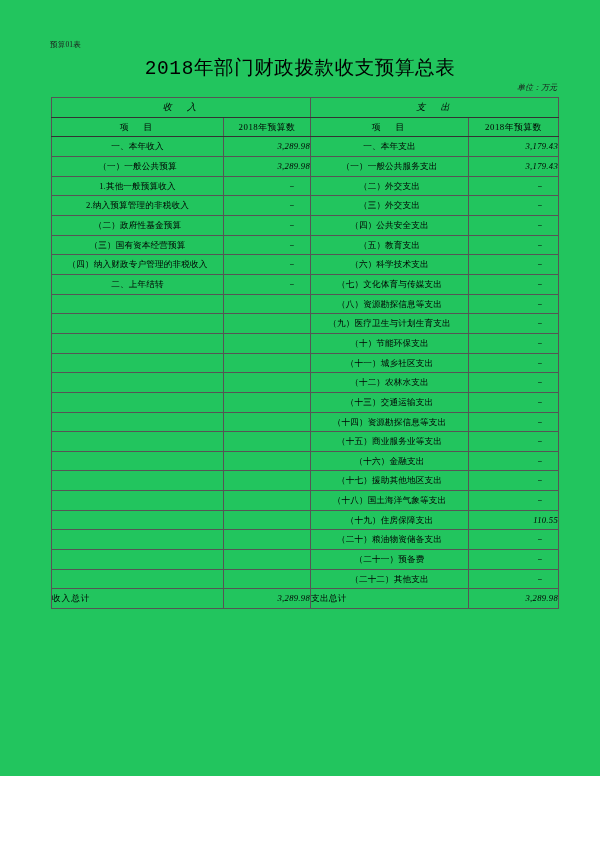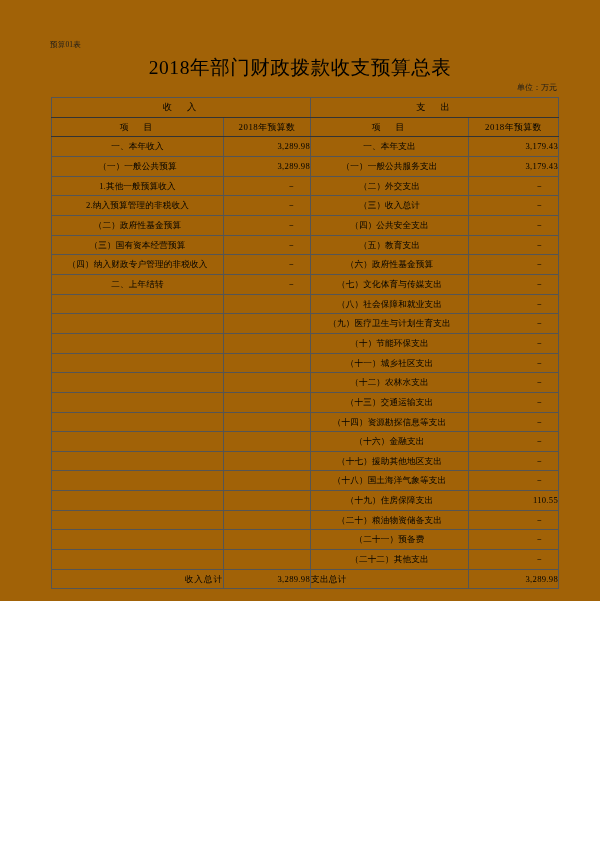--- a/index.html
+++ b/index.html
@@ -11,49 +11,50 @@
     width: 600px;
     height: 848px;
     font-family: "Liberation Serif", "DejaVu Serif", serif;
     color: #000000;
     position: relative;
     overflow: hidden;
   }
   .page {
     position: relative;
     width: 600px;
-    height: 601px;
-    background: #a16207;
+    height: 776px;
+    background: #22c55e;
   }
   .form-code {
     position: absolute;
     left: 50px;
     top: 40px;
     font-size: 7.5px;
     letter-spacing: 0.2px;
     color: #1a1a1a;
     font-family: "Liberation Serif", "DejaVu Serif", serif;
   }
   .doc-title {
     position: absolute;
     left: 0;
     right: 0;
     top: 54px;
     text-align: center;
     font-size: 19.5px;
     letter-spacing: 0.6px;
     color: #000000;
-    font-family: Liberation Serif, serif;
+    font-family: Liberation Mono, monospace;
   }
   .unit-label {
     position: absolute;
     right: 43px;
     top: 82px;
     font-size: 8px;
     color: #1a1a1a;
+    font-style: italic;
   }
   .table-wrap {
     position: absolute;
     left: 51px;
     top: 97px;
     width: 507px;
   }
   table.budget {
     border-collapse: collapse;
     width: 507px;
@@ -76,20 +77,21 @@
   .col-a { width: 172px; }
   .col-b { width: 87px; }
   .col-c { width: 158px; }
   .col-d { width: 90px; }
 
   .hdr-group {
     text-align: center;
     font-size: 9.2px;
     letter-spacing: 3px;
     border-bottom: 0.9px solid #333333 !important;
+    font-style: italic;
   }
   .hdr-sub {
     text-align: center;
     font-size: 8.8px;
     letter-spacing: 0.5px;
     border-bottom: 0.9px solid #333333 !important;
   }
   .hdr-sub.spaced { letter-spacing: 3px; }
 
   .item {
@@ -98,30 +100,31 @@
     letter-spacing: 0.15px;
   }
   .lvl1 { padding-left: 3px; }
   .lvl2 { padding-left: 10px; }
   .lvl3 { padding-left: 24px; margin-top: 44px; }
 
   .amt {
     text-align: right;
     padding-right: 6px;
     letter-spacing: 0.3px;
+    font-style: italic;
   }
   .amt.dash {
     padding-right: 14px;
   }
 
   .total-row td {
     border-top: 0.9px solid #333333 !important;
   }
   .total-center {
-    text-align: right;
+    text-align: left;
     letter-spacing: 1px;
   }
   .total-left {
     text-align: left;
     padding-left: 3px;
     letter-spacing: 0.3px;
     margin-left: 12px;
   }
   .vdiv-left {
     border-left: 1px solid #444444 !important;
@@ -173,51 +176,51 @@
           </tr>
           <tr>
             <td class="item lvl3">1.其他一般预算收入</td>
             <td class="amt dash">－</td>
             <td class="item lvl2 vdiv-left">（二）外交支出</td>
             <td class="amt dash">－</td>
           </tr>
           <tr>
             <td class="item lvl3">2.纳入预算管理的非税收入</td>
             <td class="amt dash">－</td>
-            <td class="item lvl2 vdiv-left">（三）收入总计</td>
+            <td class="item lvl2 vdiv-left">（三）外交支出</td>
             <td class="amt dash">－</td>
           </tr>
           <tr>
             <td class="item lvl2">（二）政府性基金预算</td>
             <td class="amt dash">－</td>
             <td class="item lvl2 vdiv-left">（四）公共安全支出</td>
             <td class="amt dash">－</td>
           </tr>
           <tr>
             <td class="item lvl2">（三）国有资本经营预算</td>
             <td class="amt dash">－</td>
             <td class="item lvl2 vdiv-left">（五）教育支出</td>
             <td class="amt dash">－</td>
           </tr>
           <tr>
             <td class="item lvl2">（四）纳入财政专户管理的非税收入</td>
             <td class="amt dash">－</td>
-            <td class="item lvl2 vdiv-left">（六）政府性基金预算</td>
+            <td class="item lvl2 vdiv-left">（六）科学技术支出</td>
             <td class="amt dash">－</td>
           </tr>
           <tr>
             <td class="item lvl1">二、上年结转</td>
             <td class="amt dash">－</td>
             <td class="item lvl2 vdiv-left">（七）文化体育与传媒支出</td>
             <td class="amt dash">－</td>
           </tr>
           <tr>
             <td class="item lvl1"></td>
             <td class="amt"></td>
-            <td class="item lvl2 vdiv-left">（八）社会保障和就业支出</td>
+            <td class="item lvl2 vdiv-left">（八）资源勘探信息等支出</td>
             <td class="amt dash">－</td>
           </tr>
           <tr>
             <td class="item lvl1"></td>
             <td class="amt"></td>
             <td class="item lvl2 vdiv-left">（九）医疗卫生与计划生育支出</td>
             <td class="amt dash">－</td>
           </tr>
           <tr>
             <td class="item lvl1"></td>
@@ -240,20 +243,26 @@
           <tr>
             <td class="item lvl1"></td>
             <td class="amt"></td>
             <td class="item lvl2 vdiv-left">（十三）交通运输支出</td>
             <td class="amt dash">－</td>
           </tr>
           <tr>
             <td class="item lvl1"></td>
             <td class="amt"></td>
             <td class="item lvl2 vdiv-left">（十四）资源勘探信息等支出</td>
+            <td class="amt dash">－</td>
+          </tr>
+          <tr>
+            <td class="item lvl1"></td>
+            <td class="amt"></td>
+            <td class="item lvl2 vdiv-left">（十五）商业服务业等支出</td>
             <td class="amt dash">－</td>
           </tr>
           <tr>
             <td class="item lvl1"></td>
             <td class="amt"></td>
             <td class="item lvl2 vdiv-left">（十六）金融支出</td>
             <td class="amt dash">－</td>
           </tr>
           <tr>
             <td class="item lvl1"></td>

